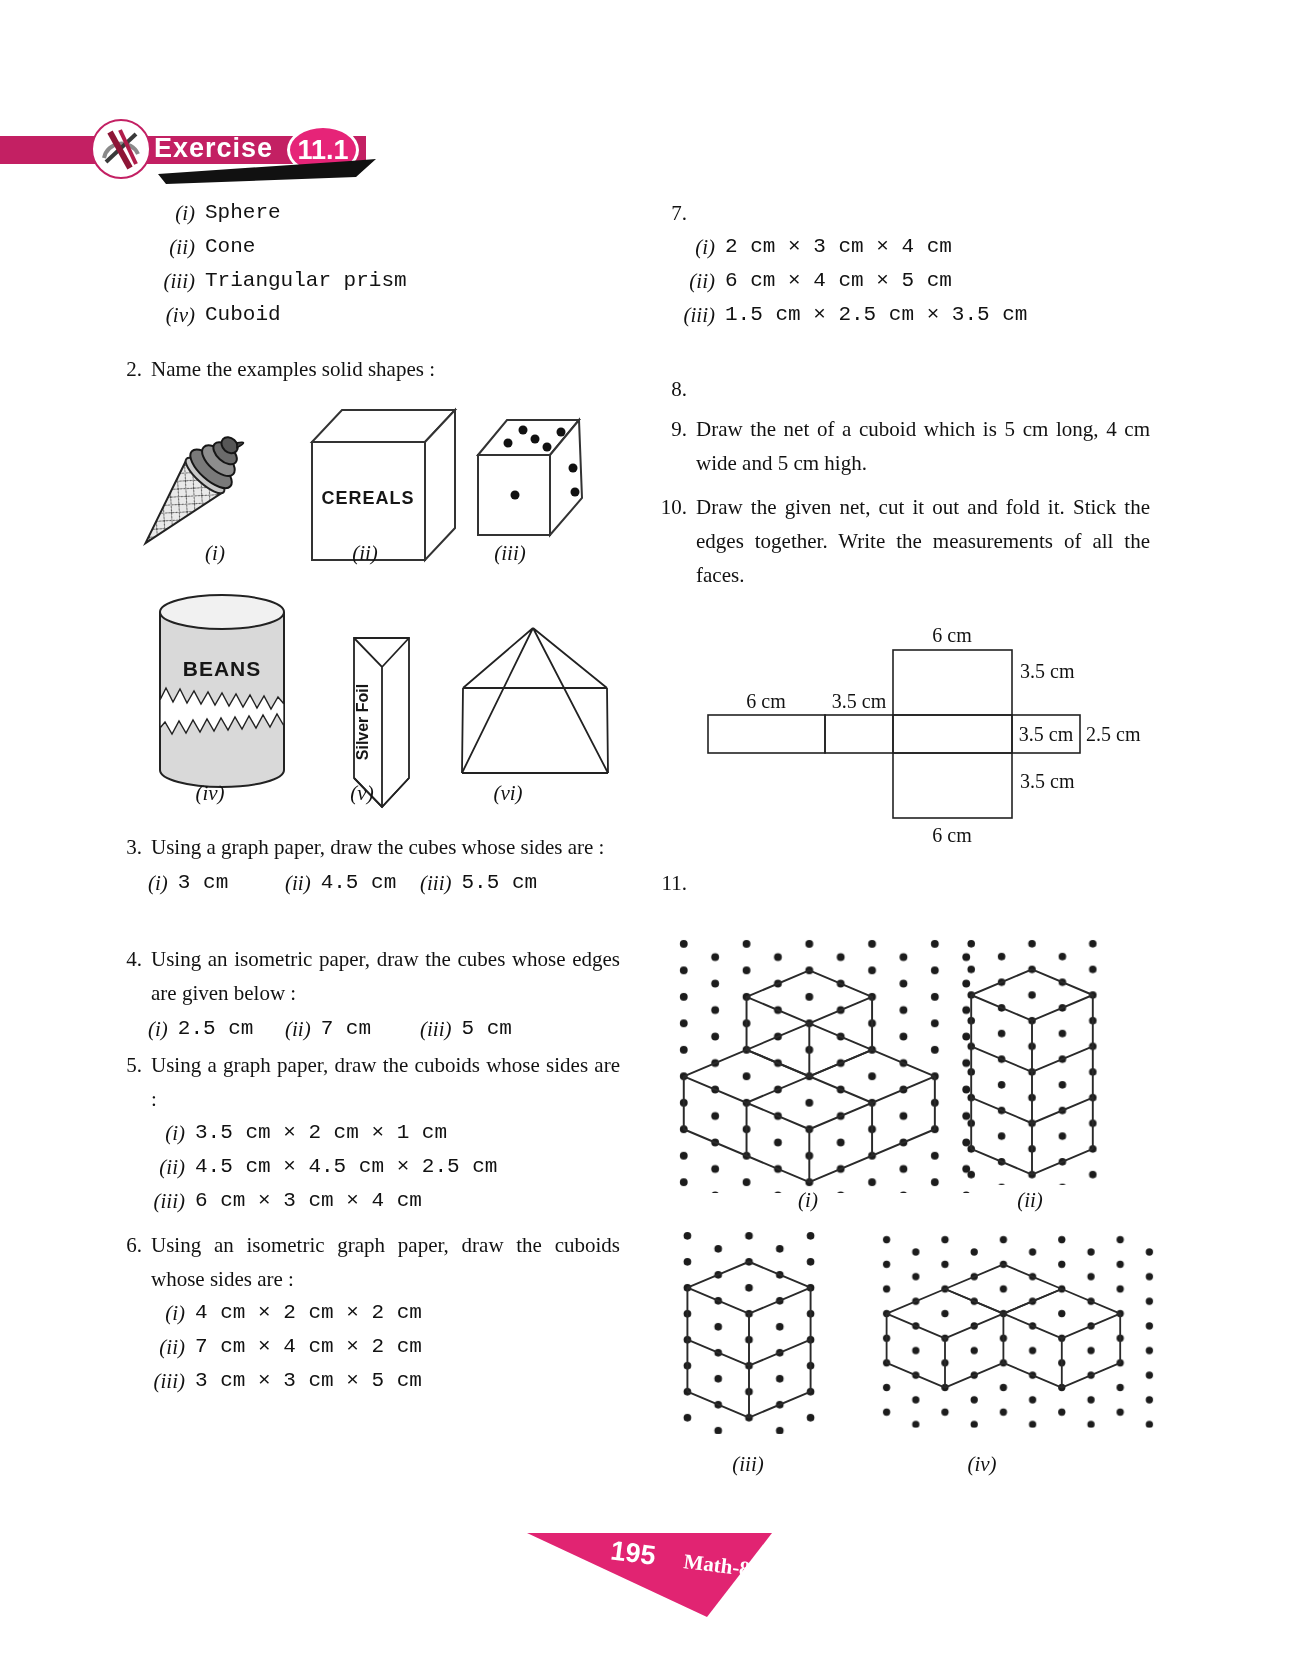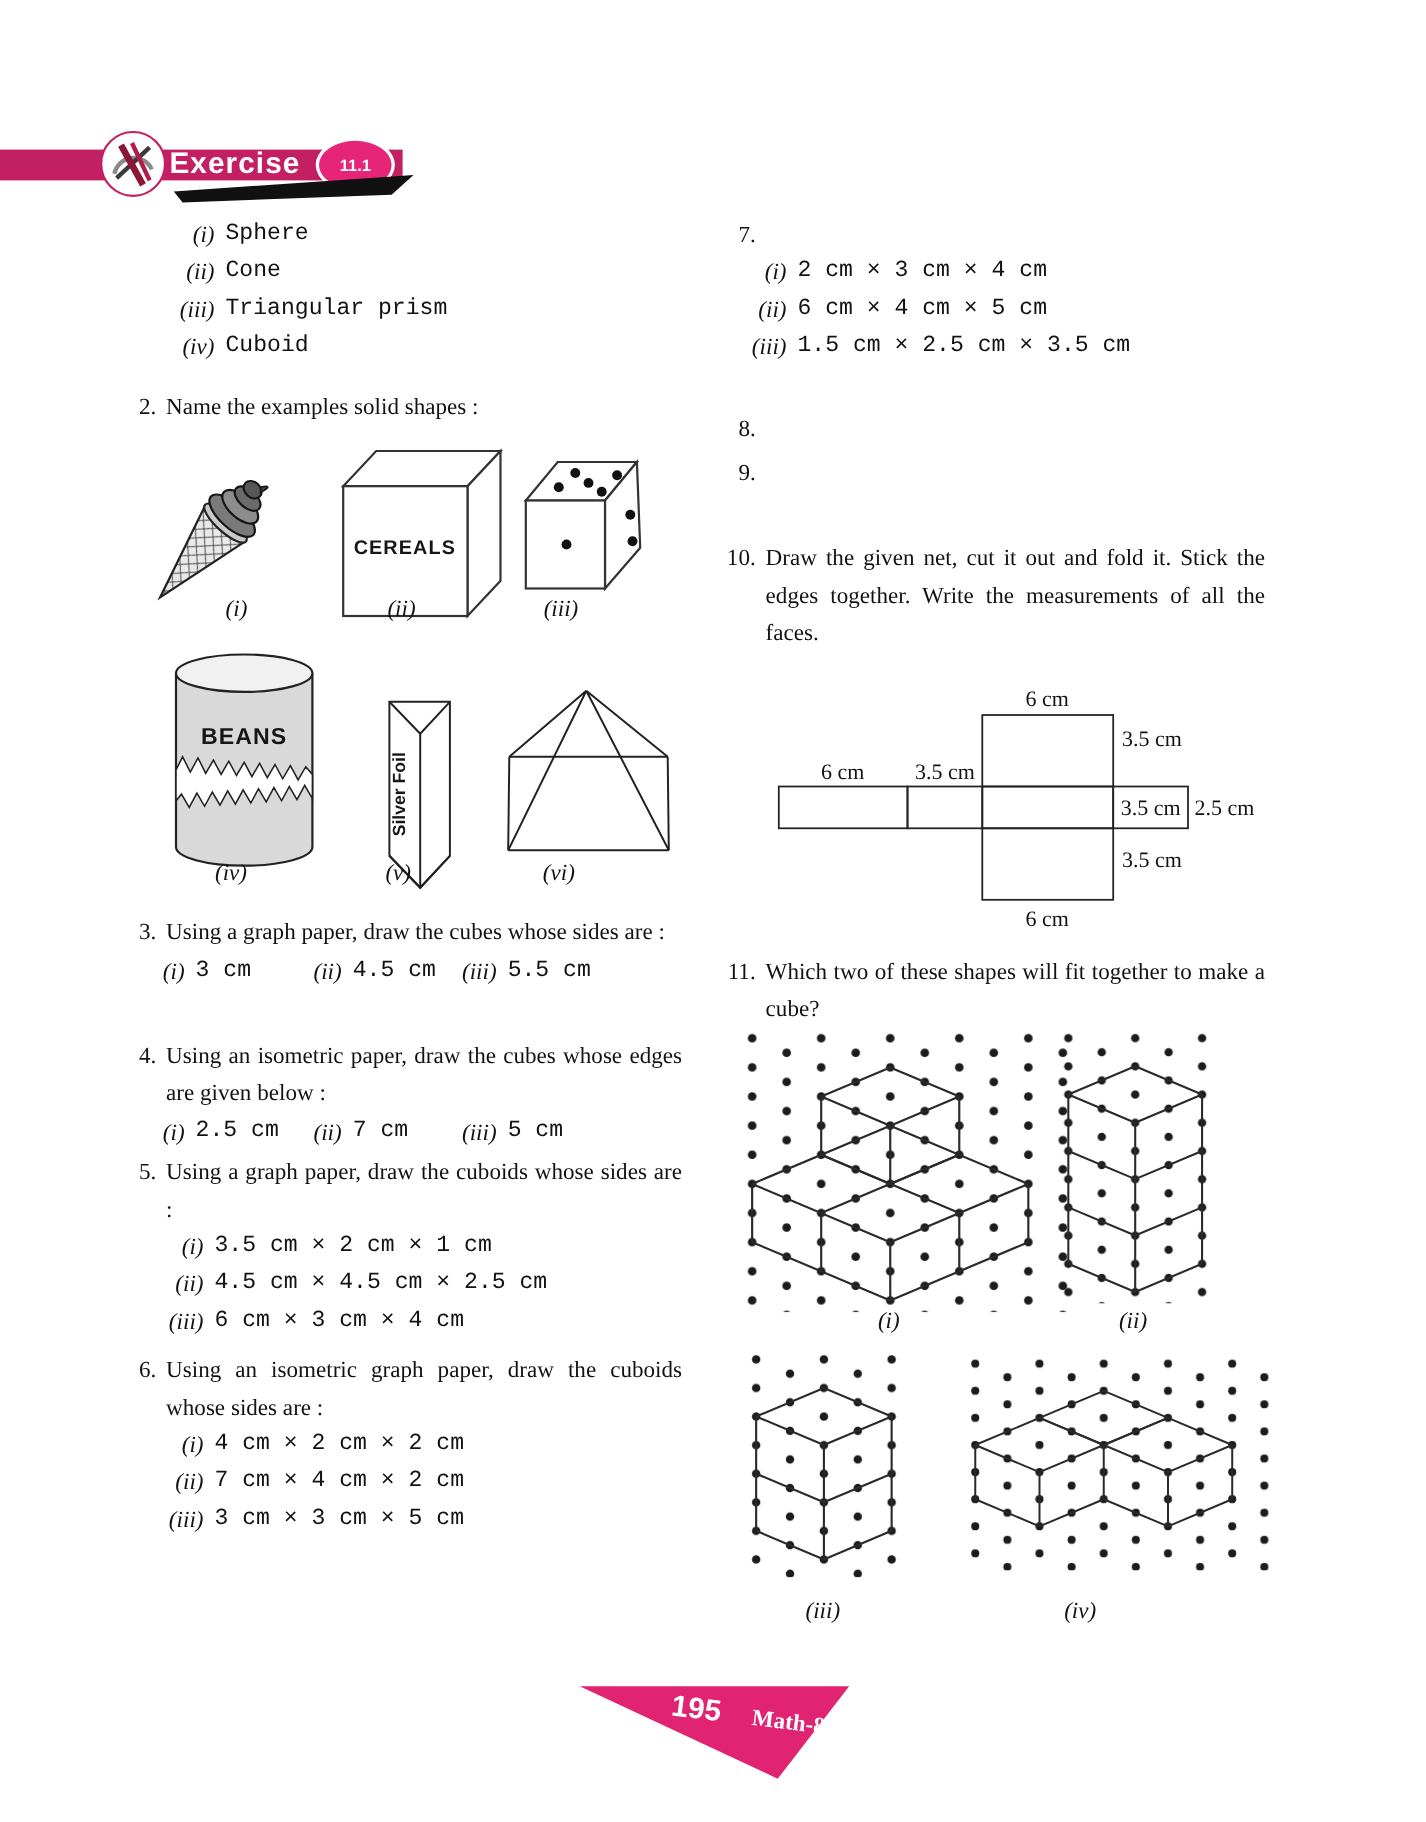--- a/index.html
+++ b/index.html
@@ -6,21 +6,21 @@
   .page{position:relative;width:1296px;height:1656px;background:#ffffff;overflow:hidden;
         font-family:"Liberation Serif", serif;color:#121212;}
   
   .hbar{position:absolute;left:0;top:136px;width:366px;height:28px;background:#c32063;}
   .hcircle{position:absolute;left:90px;top:118px;width:62px;height:62px;}
   .htitle{position:absolute;left:154px;top:133px;font-family:"Liberation Sans",sans-serif;
           font-weight:bold;font-size:27px;letter-spacing:1px;color:#ffffff;}
   .hbadge{position:absolute;left:287px;top:125px;width:72px;height:50px;border-radius:50%;
           background:#e62478;border:3px solid #ffffff;box-sizing:border-box;
           display:flex;align-items:center;justify-content:center;
-          font-family:"Liberation Sans",sans-serif;font-weight:bold;font-size:15px;color:#fff;}
+          font-family:"Liberation Sans",sans-serif;font-weight:bold;font-size:27px;color:#fff;}
   .hswoosh{position:absolute;left:150px;top:158px;}
   
   .q{position:absolute;font-size:21px;line-height:34px;}
   .qhead{display:flex;}
   .qnum{flex:none;width:42px;text-align:right;padding-right:9px;}
   .qtext{flex:1;text-align:justify;}
   .nowrap{white-space:nowrap;}
   .rn{font-style:italic;}
   .item{display:flex;}
   .irn{flex:none;text-align:right;font-style:italic;}
@@ -249,20 +249,21 @@
 
   <div class="q" style="left:645px;top:372px;width:505px;">
     <div class="qhead">
       <span class="qnum">8.</span>
     </div>
   </div>
 
   <div class="q" style="left:645px;top:412px;width:505px;">
     <div class="qhead">
       <span class="qnum">9.</span>
+      <div class="qtext">Draw the net of a cuboid which is 5 cm long, 4 cm wide and 5 cm high.</div>
     </div>
   </div>
 
   <div class="q" style="left:645px;top:490px;width:505px;">
     <div class="qhead">
       <span class="qnum">10.</span>
       <div class="qtext">Draw the given net, cut it out and fold it. Stick the edges together. Write the measurements of all the faces.</div>
     </div>
   </div>
 
@@ -279,21 +280,20 @@
     <text class="netlabel" x="199" y="118" text-anchor="middle">3.5 cm</text>
     <text class="netlabel" x="386" y="151" text-anchor="middle">3.5 cm</text>
     <text class="netlabel" x="426" y="151">2.5 cm</text>
     <text class="netlabel" x="360" y="198">3.5 cm</text>
     <text class="netlabel" x="292" y="252" text-anchor="middle">6 cm</text>
   </svg>
 
   <div class="q" style="left:645px;top:866px;width:505px;">
     <div class="qhead">
       <span class="qnum">11.</span>
-      <div class="qtext">Which two of these shapes will fit together to make a cube?</div>
     </div>
   </div>
 
   <svg style="position:absolute;left:668px;top:938px;" width="314" height="255" viewBox="0 0 320 260">
     <defs>
       <pattern id="dots" width="64" height="27" patternUnits="userSpaceOnUse">
         <circle cx="16" cy="6" r="4" fill="#1c1c1c"></circle>
           <circle cx="48" cy="19.5" r="4" fill="#1c1c1c"></circle>
       </pattern>
     </defs>

